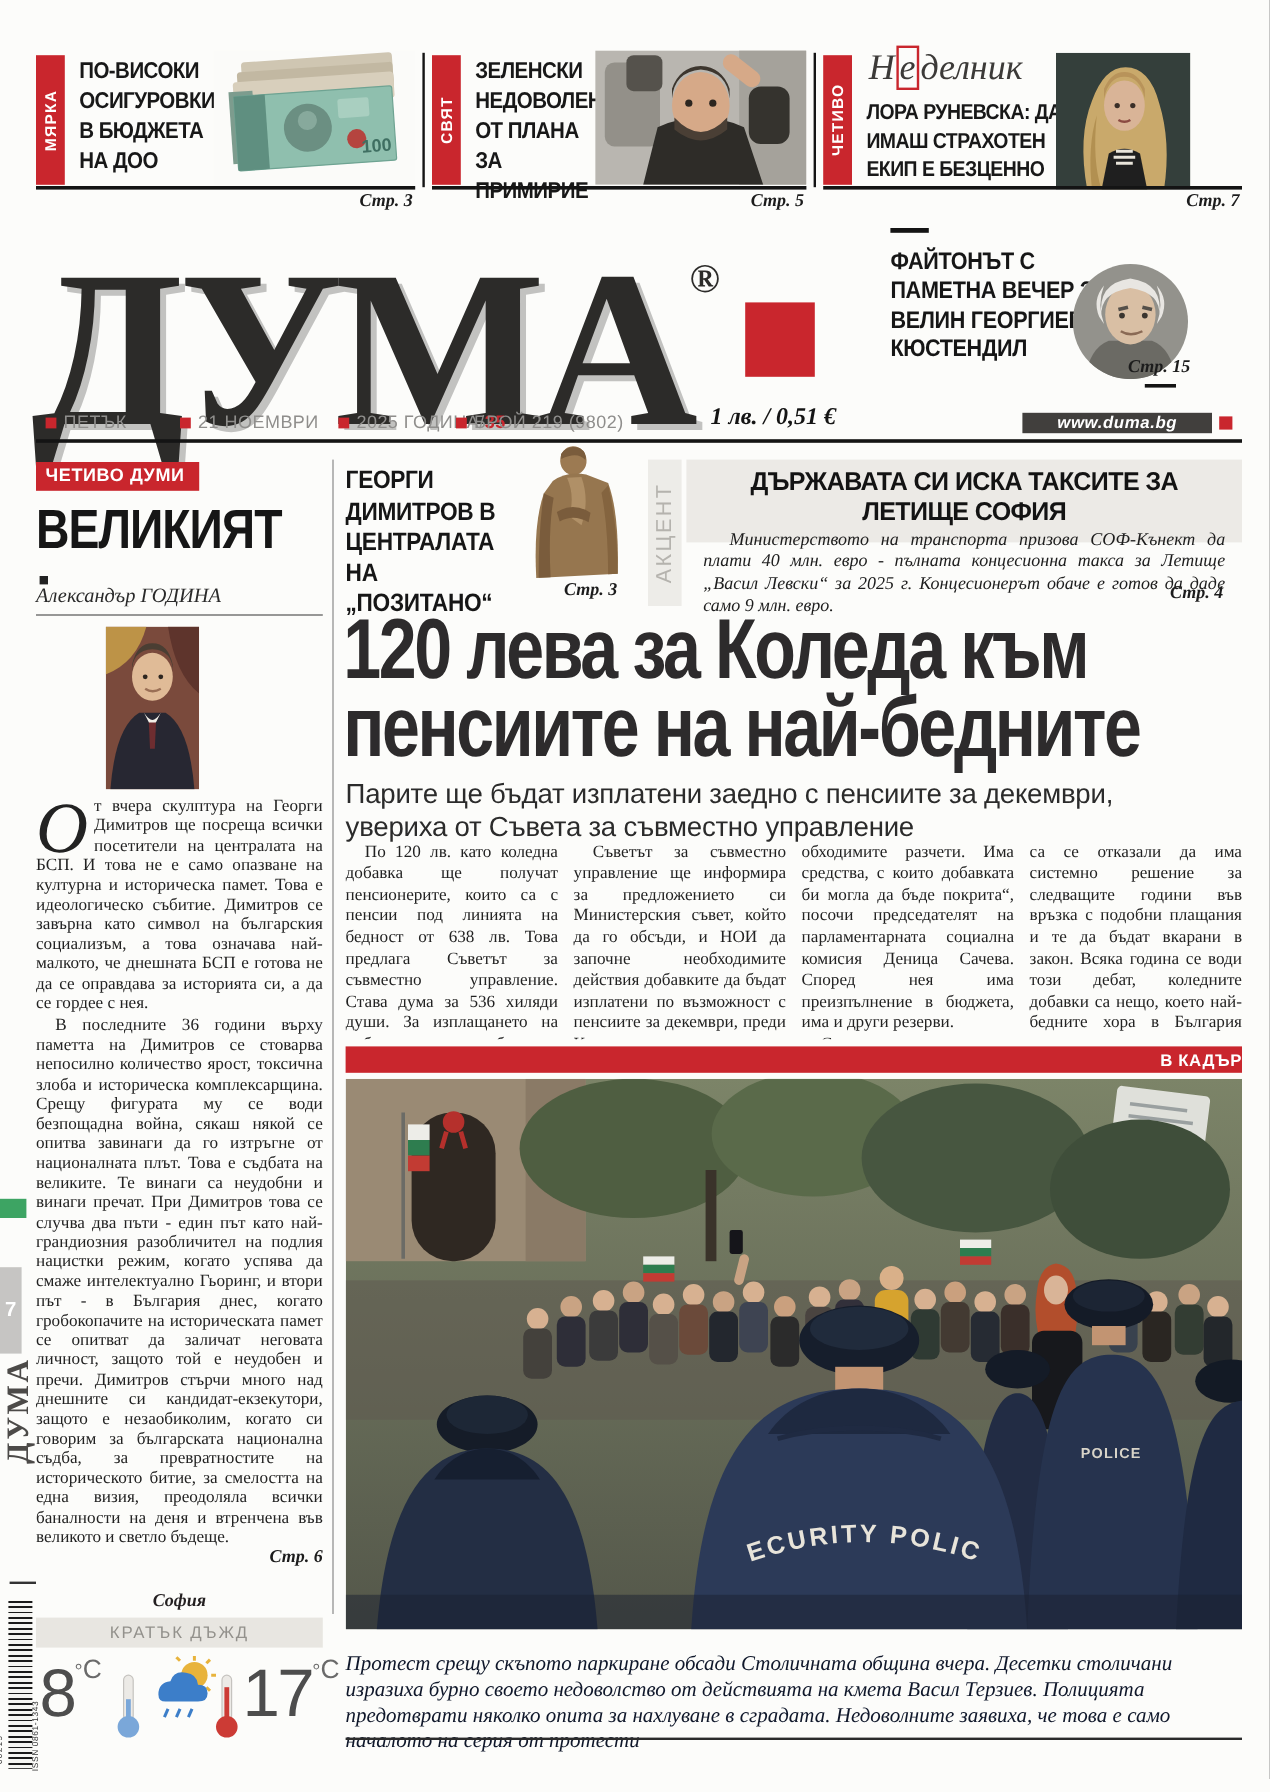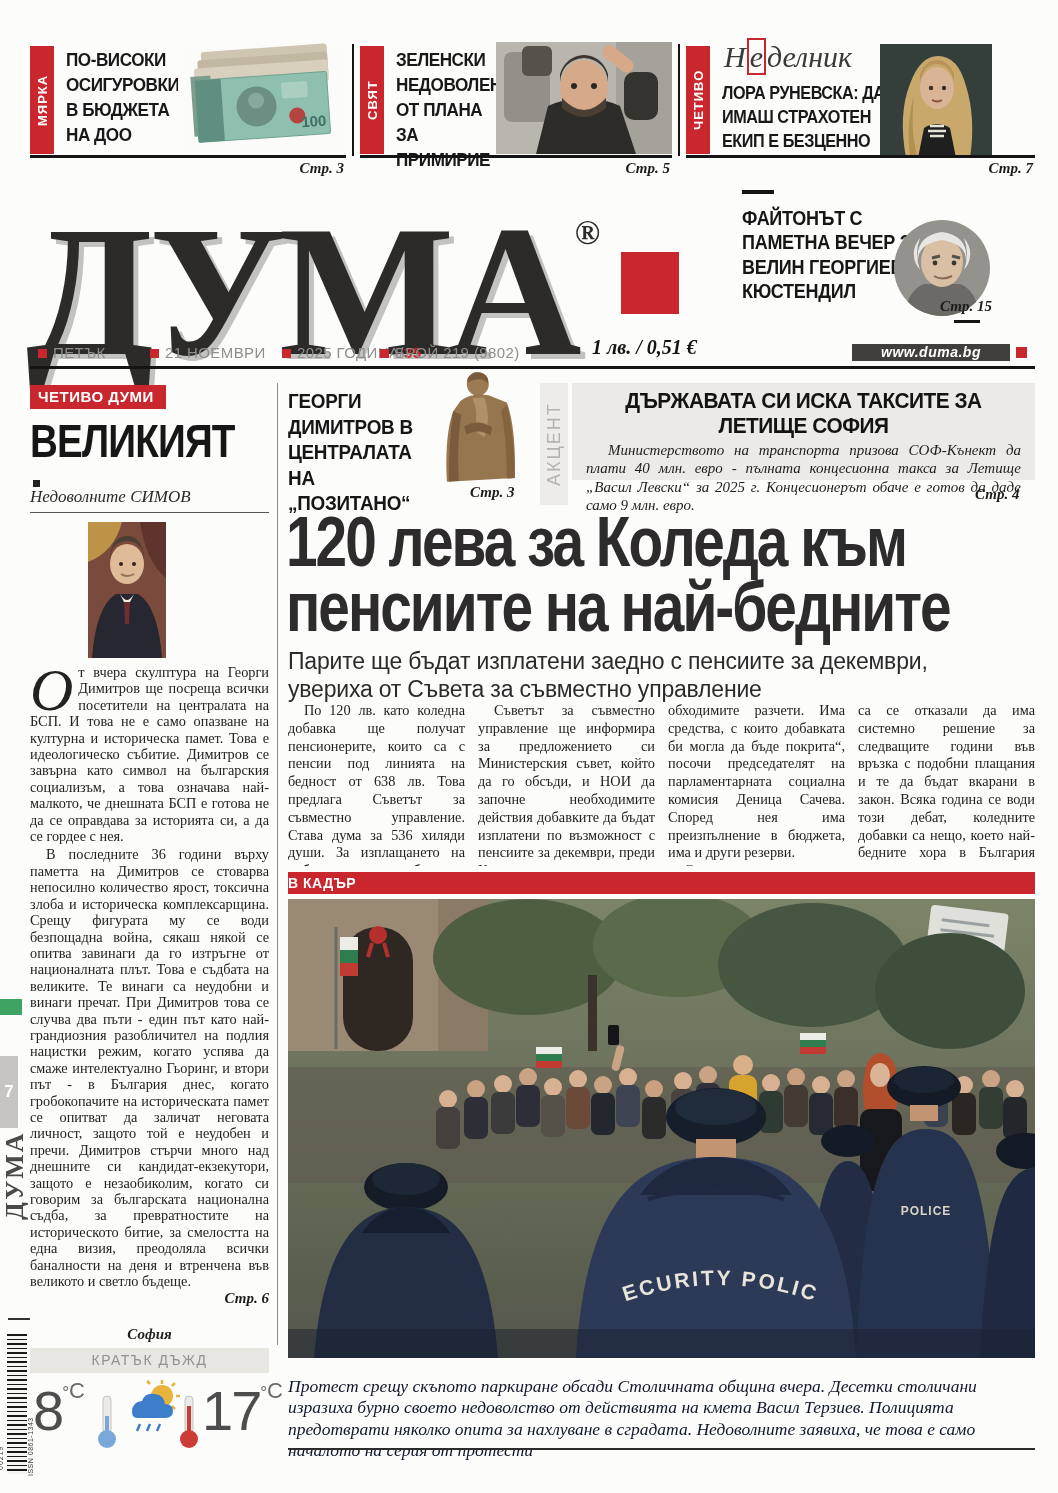--- a/index.html
+++ b/index.html
@@ -78,41 +78,41 @@
   .w-deg{font-size:17px;vertical-align:32px;letter-spacing:0;color:#6a6a6a;}
 
   
   .dim-title{position:absolute;left:288px;top:388px;width:158px;font-weight:700;font-size:21px;
              line-height:1.22;letter-spacing:-0.3px;transform:scaleX(.9);transform-origin:0 0;color:#161616;}
   .dim-img{position:absolute;left:424px;top:370px;}
   .dim-page{position:absolute;left:470px;top:484px;}
   .akc-label{position:absolute;left:540px;top:383px;width:28px;height:122px;background:#edece8;
              color:#b5b3ae;font-size:18px;letter-spacing:2px;writing-mode:vertical-rl;transform:rotate(180deg);
              display:flex;align-items:center;justify-content:center;}
-  .akc-box{position:absolute;left:572px;top:383px;width:463px;height:97px;background:#eceae6;}
+  .akc-box{position:absolute;left:572px;top:383px;width:463px;height:69px;background:#eceae6;}
   .akc-title{margin:6px 8px 2px 8px;text-align:center;font-weight:700;font-size:21.5px;letter-spacing:-0.5px;
              transform:scaleX(.97);color:#131313;}
   .akc-sum{margin:2px 14px 0 14px;font-family:"Liberation Serif",serif;font-style:italic;
            font-size:15px;line-height:1.22;text-align:justify;text-indent:22px;color:#1d1d1d;}
   .akc-page{position:absolute;left:975px;top:486px;}
 
   
   .h1{position:absolute;left:286px;width:940px;font-weight:700;font-size:71px;line-height:1;
       letter-spacing:-2.5px;color:#2d2b2c;transform:scaleX(.8);transform-origin:0 0;white-space:nowrap;}
   .subhead{position:absolute;left:288px;top:647px;width:705px;font-size:23px;line-height:1.22;
            letter-spacing:-0.2px;color:#2b2b2b;}
   .cols{position:absolute;left:288px;top:702px;width:747px;height:164px;display:flex;gap:13px;
         font-family:"Liberation Serif",serif;font-size:14.3px;line-height:17.8px;text-align:justify;color:#222;overflow:hidden;}
   .cols .col{flex:1;}
   .cols p{margin:0;}
   .cols p.ind{text-indent:16px;}
 
   
   .kadar-bar{position:absolute;left:288px;top:872px;width:747px;height:22px;background:#c9262d;
-             color:#fff;font-weight:700;font-size:14px;letter-spacing:.5px;text-align:left;line-height:22px;}
+             color:#fff;font-weight:700;font-size:14px;letter-spacing:.5px;text-align:right;line-height:22px;}
   .bigphoto{position:absolute;left:288px;top:899px;width:747px;height:459px;overflow:hidden;}
   .credit{position:absolute;left:288px;top:1361px;width:747px;text-align:right;font-size:10px;
           letter-spacing:.5px;color:#9b9b99;}
   .caption{position:absolute;left:288px;top:1376px;width:757px;font-family:"Liberation Serif",serif;
            font-style:italic;font-size:17.5px;line-height:1.22;color:#0f172a;}
   .bot-rule{position:absolute;left:288px;top:1448px;width:747px;height:2px;background:#2b2b2b;}
 
   
   .edge-green{position:absolute;left:0;top:999px;width:22px;height:16px;background:#3da463;}
   .edge-gray{position:absolute;left:0;top:1056px;width:18px;height:72px;background:#c6c5c3;
@@ -240,21 +240,21 @@
   <div class="dateline" style="left:282px;"><span class="dl-sq"></span><span>2025 ГОДИНА/</span><span class="dl-red">35</span></div>
   <div class="dateline" style="left:380px;"><span class="dl-sq"></span><span>БРОЙ 219 (9802)</span></div>
   <div class="price">1 лв. / 0,51 €</div>
   <div class="webbar">www.duma.bg</div>
   <div class="webdot"></div>
   <div class="mast-rule"></div>
 
   <div class="rubric">ЧЕТИВО ДУМИ</div>
   <div class="op-title">ВЕЛИКИЯТ</div>
   <div class="op-bullet"></div>
-  <div class="op-author">Недоволните СИМОВ</div>
+  <div class="op-author">Александър ГОДИНА</div>
   <div class="op-rule"></div>
   <div class="op-photo">
     <svg width="78" height="136" viewBox="0 0 78 136">
       <rect width="78" height="136" fill="#7a4a3c"></rect>
       <path d="M0,0 L34,0 Q26,30 0,40 Z" fill="#bd9347"></path>
       <path d="M52,0 L78,0 L78,56 Q58,40 52,0 Z" fill="#5e342c"></path>
       <ellipse cx="39" cy="42" rx="17" ry="20" fill="#e0bb97"></ellipse>
       <path d="M22,38 Q22,20 39,19 Q56,20 56,38 L56,32 Q52,14 39,14 Q26,14 22,32 Z" fill="#4a3e33"></path>
       <circle cx="33" cy="42" r="2" fill="#2e2620"></circle>
       <circle cx="46" cy="42" r="2" fill="#2e2620"></circle>

